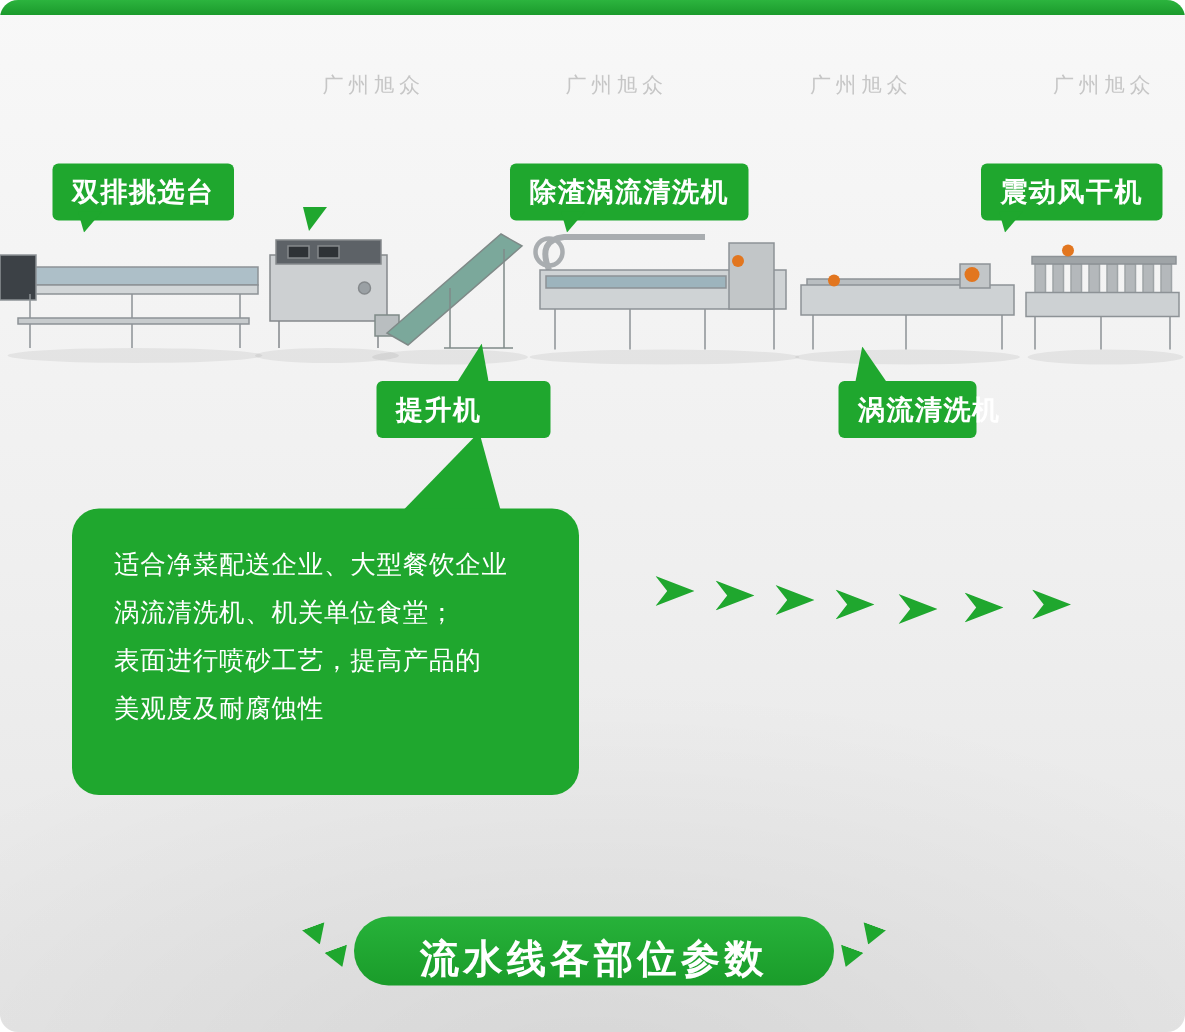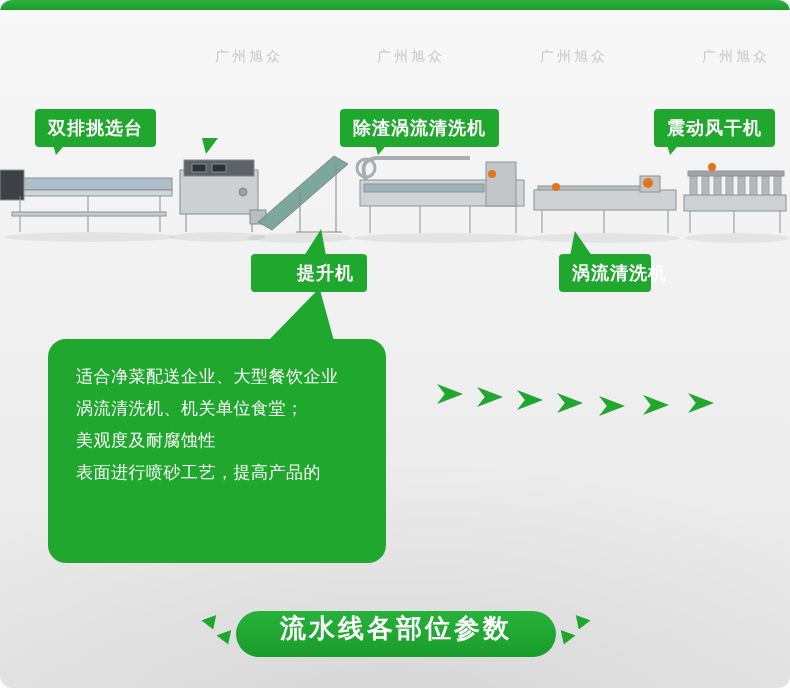--- a/index.html
+++ b/index.html
@@ -20,45 +20,45 @@
   }
   .watermark {
     position: absolute; top: 48px; color: #c6c6c6; font-size: 14px;
     letter-spacing: 3px; white-space: nowrap; user-select: none;
   }
   .machine-svg { position: absolute; left: 0; top: 140px; }
   .label {
     position: absolute; background: #1fa72e; color: #ffffff;
     font-size: 18px; font-weight: bold; letter-spacing: 1px;
     padding: 7px 13px; border-radius: 4px; white-space: nowrap;
-    text-align: right;
+    text-align: left;
   }
   .tail { position: absolute; background: #1fa72e; }
   .tail-down       { clip-path: polygon(0 0, 100% 0, 25% 100%); }
   .tail-up-right   { clip-path: polygon(78% 0, 100% 100%, 0 100%); }
   .tail-up-left    { clip-path: polygon(22% 0, 100% 100%, 0 100%); }
   .bubble {
-    position: absolute; left: 48px; top: 339px; width: 338px; height: 224px;
+    position: absolute; left: 48px; top: 339px; width: 338px; height: 191px;
     background: #1fa72e; border-radius: 18px;
     color: #ffffff; font-size: 17px; line-height: 32px;
     padding: 22px 18px 0 28px; letter-spacing: 0.5px;
   }
   .bubble-tail {
     position: absolute; left: 268px; top: 288px; width: 66px; height: 53px;
     background: #1fa72e; clip-path: polygon(78% 0, 100% 100%, 0 100%);
   }
   .flow-arrow {
     position: absolute; width: 26px; height: 20px; background: #1fa72e;
     clip-path: polygon(0 0, 100% 50%, 0 100%, 30% 50%);
   }
   .banner {
     position: absolute; left: 236px; top: 611px; width: 320px; height: 46px;
     background: linear-gradient(180deg, #27b23a, #1a9c2a);
     border-radius: 24px; color: #ffffff; font-size: 26px; font-weight: bold;
-    letter-spacing: 3px; display: flex; align-items: flex-start; justify-content: center;
+    letter-spacing: 3px; display: flex; align-items: flex-end; justify-content: center;
   }
   .mini-arrow {
     position: absolute; width: 16px; height: 13px; background: #1fa72e;
     clip-path: polygon(0 0, 100% 0, 50% 100%);
   }
   .mini-arrow.tilt-r { transform: rotate(-20deg); }
   .mini-arrow.tilt-l { transform: rotate(20deg); }
 </style>
 </head>
 <body>
@@ -166,22 +166,22 @@
   <div class="tail tail-up-right" style="left:304px; top:229px; width:22px; height:27px"></div>
   <div class="label" style="left:251px; top:254px; width:116px">提升机</div>
 
   <div class="tail tail-up-left" style="left:570px; top:231px; width:22px; height:25px"></div>
   <div class="label" style="left:559px; top:254px; width:92px">涡流清洗机</div>
 
   <div class="bubble-tail"></div>
   <div class="bubble">
     <div>适合净菜配送企业、大型餐饮企业</div>
     <div>涡流清洗机、机关单位食堂；</div>
+    <div>表面进行喷砂工艺，提高产品的</div>
     <div>美观度及耐腐蚀性</div>
-    <div>表面进行喷砂工艺，提高产品的</div>
   </div>
 
   <div class="flow-arrow" style="left:437px; top:384px"></div>
   <div class="flow-arrow" style="left:477px; top:387px"></div>
   <div class="flow-arrow" style="left:517px; top:390px"></div>
   <div class="flow-arrow" style="left:557px; top:393px"></div>
   <div class="flow-arrow" style="left:599px; top:396px"></div>
   <div class="flow-arrow" style="left:643px; top:395px"></div>
   <div class="flow-arrow" style="left:688px; top:393px"></div>
 

